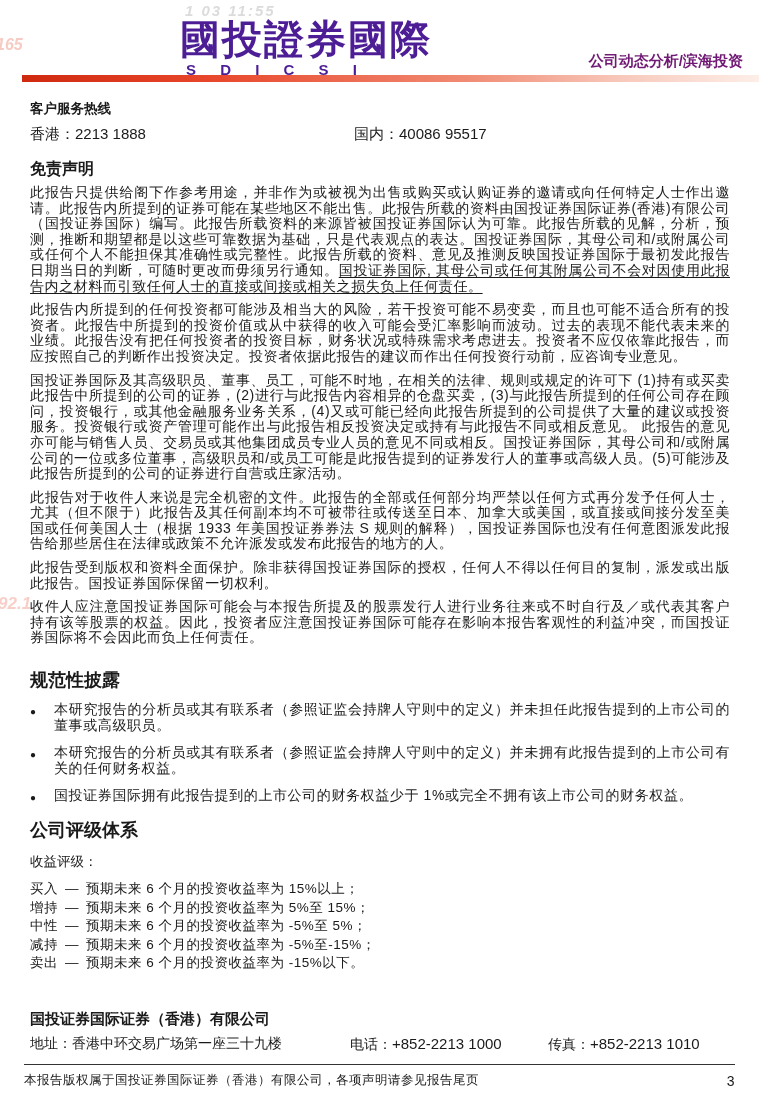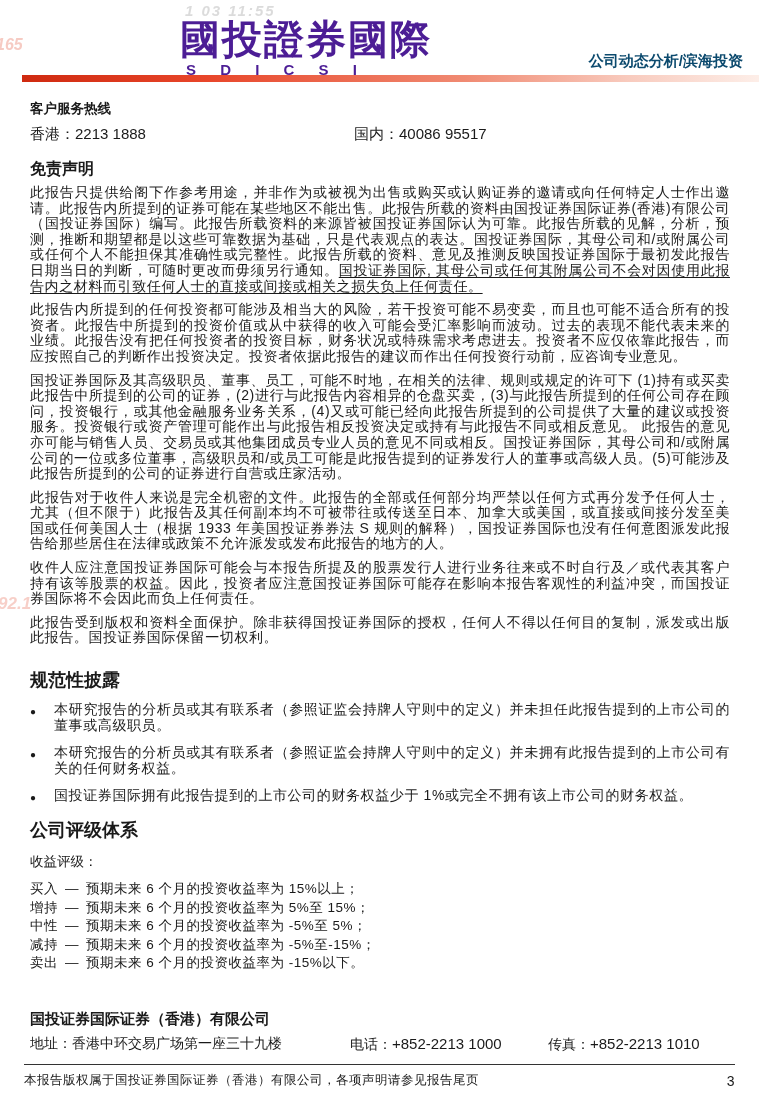--- a/index.html
+++ b/index.html
@@ -30,21 +30,21 @@
   .d3 { left: 64px; top: 0; width: 62px; height: 62px; }
   .striped .sq { background: repeating-linear-gradient(135deg,
       #e8380d 0 3.2px, #ffffff 3.2px 6.4px); }
   .solid .sq { background: #e8380d; }
   .logo-text { position: absolute; top: 20px; left: 180px; color: #4c1d95; }
   .logo-cn { font-size: 40px; font-weight: bold; letter-spacing: 2px; line-height: 1;
              font-family: "Liberation Serif", "DejaVu Serif", serif; }
   .logo-en { font-size: 15px; font-weight: bold; letter-spacing: 10px; margin-top: 1px;
              padding-left: 6px; }
   .report-type { position: absolute; right: 16px; top: 52px; font-size: 15px;
-                 font-weight: bold; color: #0c4a6e; }
+                 font-weight: bold; color: #701a75; }
   .red-bar { position: absolute; top: 75px; left: 22px; right: 0; height: 7px;
     background: linear-gradient(to right, #cf2a10, #e8462a 25%, #f08a72 60%, #f8cabd 82%, #fdeee8 100%); }
   
   .content { position: absolute; top: 94px; left: 30px; right: 29px; }
   .hotline-title { font-size: 13.5px; font-weight: bold; margin-top: 6px; }
   .hotline-row { display: flex; margin-top: 7px; font-size: 15px; }
   .hot-hk { width: 324px; }
   .num { font-size: 15px; }
   h2.disc-title { font-size: 16px; font-weight: bold; margin-top: 15px; }
   .disc p { font-size: 14px; line-height: 15.6px; letter-spacing: 0.6px;
@@ -104,22 +104,22 @@
       <span class="hot-hk"><span>香港：</span><span class="num">2213 1888</span></span>
       <span class="hot-cn"><span>国内：</span><span class="num">40086 95517</span></span>
     </div>
 
     <div class="disc">
       <h2 class="disc-title">免责声明</h2>
       <p><span>此报告只提供给阁下作参考用途，并非作为或被视为出售或购买或认购证券的邀请或向任何特定人士作出邀请。此报告内所提到的证券可能在某些地区不能出售。此报告所载的资料由国投证券国际证券(香港)有限公司（国投证券国际）编写。此报告所载资料的来源皆被国投证券国际认为可靠。此报告所载的见解，分析，预测，推断和期望都是以这些可靠数据为基础，只是代表观点的表达。国投证券国际，其母公司和/或附属公司或任何个人不能担保其准确性或完整性。此报告所载的资料、意见及推测反映国投证券国际于最初发此报告日期当日的判断，可随时更改而毋须另行通知。</span><span class="u">国投证券国际, 其母公司或任何其附属公司不会对因使用此报告内之材料而引致任何人士的直接或间接或相关之损失负上任何责任。</span></p>
       <p>此报告内所提到的任何投资都可能涉及相当大的风险，若干投资可能不易变卖，而且也可能不适合所有的投资者。此报告中所提到的投资价值或从中获得的收入可能会受汇率影响而波动。过去的表现不能代表未来的业绩。此报告没有把任何投资者的投资目标，财务状况或特殊需求考虑进去。投资者不应仅依靠此报告，而应按照自己的判断作出投资决定。投资者依据此报告的建议而作出任何投资行动前，应咨询专业意见。</p>
       <p>国投证券国际及其高级职员、董事、员工，可能不时地，在相关的法律、规则或规定的许可下 (1)持有或买卖此报告中所提到的公司的证券，(2)进行与此报告内容相异的仓盘买卖，(3)与此报告所提到的任何公司存在顾问，投资银行，或其他金融服务业务关系，(4)又或可能已经向此报告所提到的公司提供了大量的建议或投资服务。投资银行或资产管理可能作出与此报告相反投资决定或持有与此报告不同或相反意见。 此报告的意见亦可能与销售人员、交易员或其他集团成员专业人员的意见不同或相反。国投证券国际，其母公司和/或附属公司的一位或多位董事，高级职员和/或员工可能是此报告提到的证券发行人的董事或高级人员。(5)可能涉及此报告所提到的公司的证券进行自营或庄家活动。</p>
       <p>此报告对于收件人来说是完全机密的文件。此报告的全部或任何部分均严禁以任何方式再分发予任何人士，尤其（但不限于）此报告及其任何副本均不可被带往或传送至日本、加拿大或美国，或直接或间接分发至美国或任何美国人士（根据 1933 年美国投证券券法 S 规则的解释），国投证券国际也没有任何意图派发此报告给那些居住在法律或政策不允许派发或发布此报告的地方的人。</p>
+      <p>此报告受到版权和资料全面保护。除非获得国投证券国际的授权，任何人不得以任何目的复制，派发或出版此报告。国投证券国际保留一切权利。</p>
       <p>收件人应注意国投证券国际可能会与本报告所提及的股票发行人进行业务往来或不时自行及／或代表其客户持有该等股票的权益。因此，投资者应注意国投证券国际可能存在影响本报告客观性的利益冲突，而国投证券国际将不会因此而负上任何责任。</p>
-      <p>此报告受到版权和资料全面保护。除非获得国投证券国际的授权，任何人不得以任何目的复制，派发或出版此报告。国投证券国际保留一切权利。</p>
     </div>
 
     <div>
       <h3 class="sec-title">规范性披露</h3>
       <ul class="bullets">
         <li>
             <span class="dot">●</span>
             <span>本研究报告的分析员或其有联系者（参照证监会持牌人守则中的定义）并未担任此报告提到的上市公司的董事或高级职员。</span>
           </li>
         <li>

